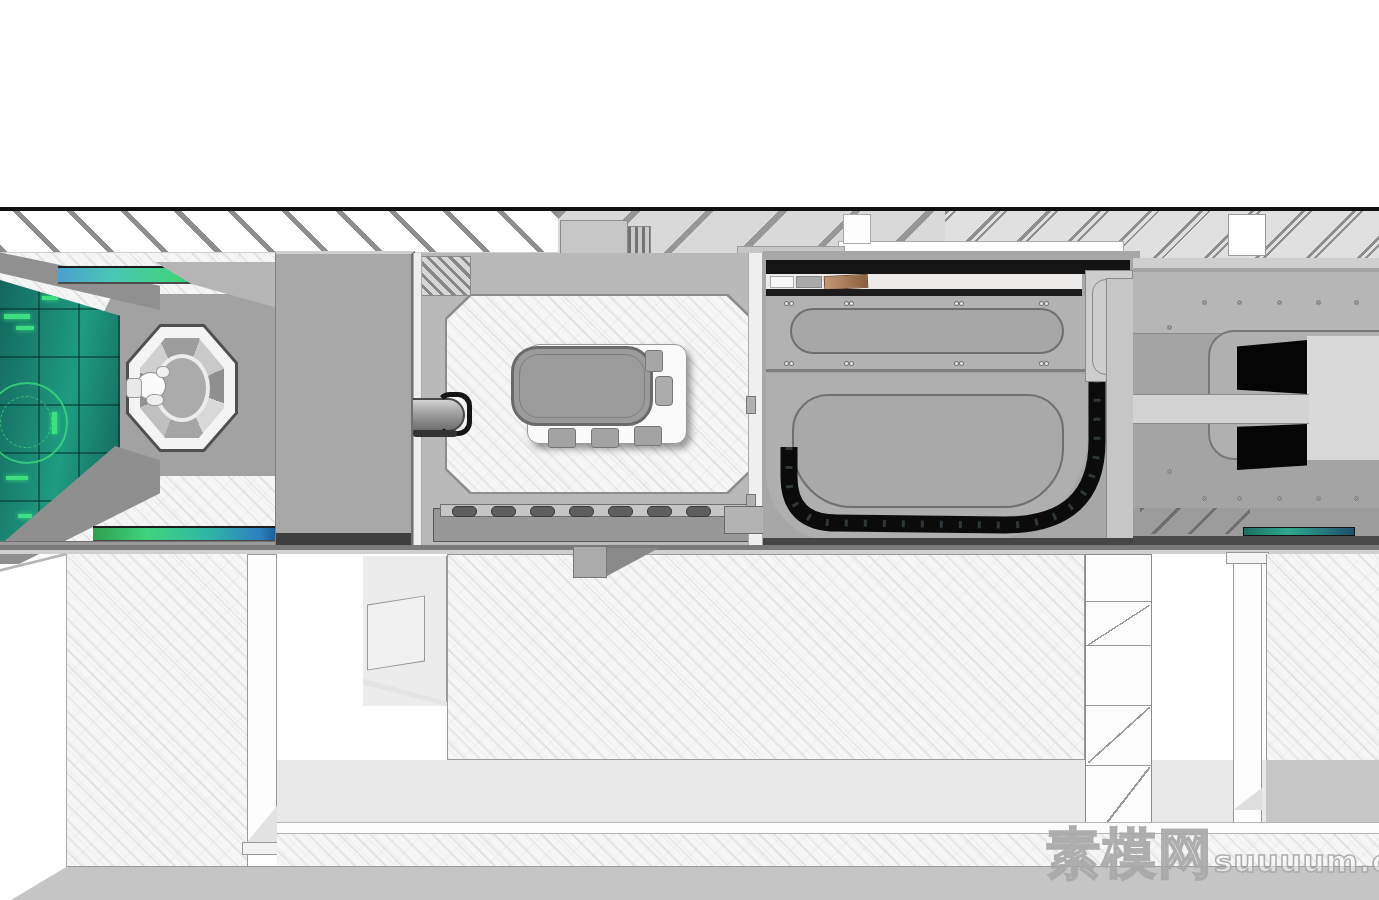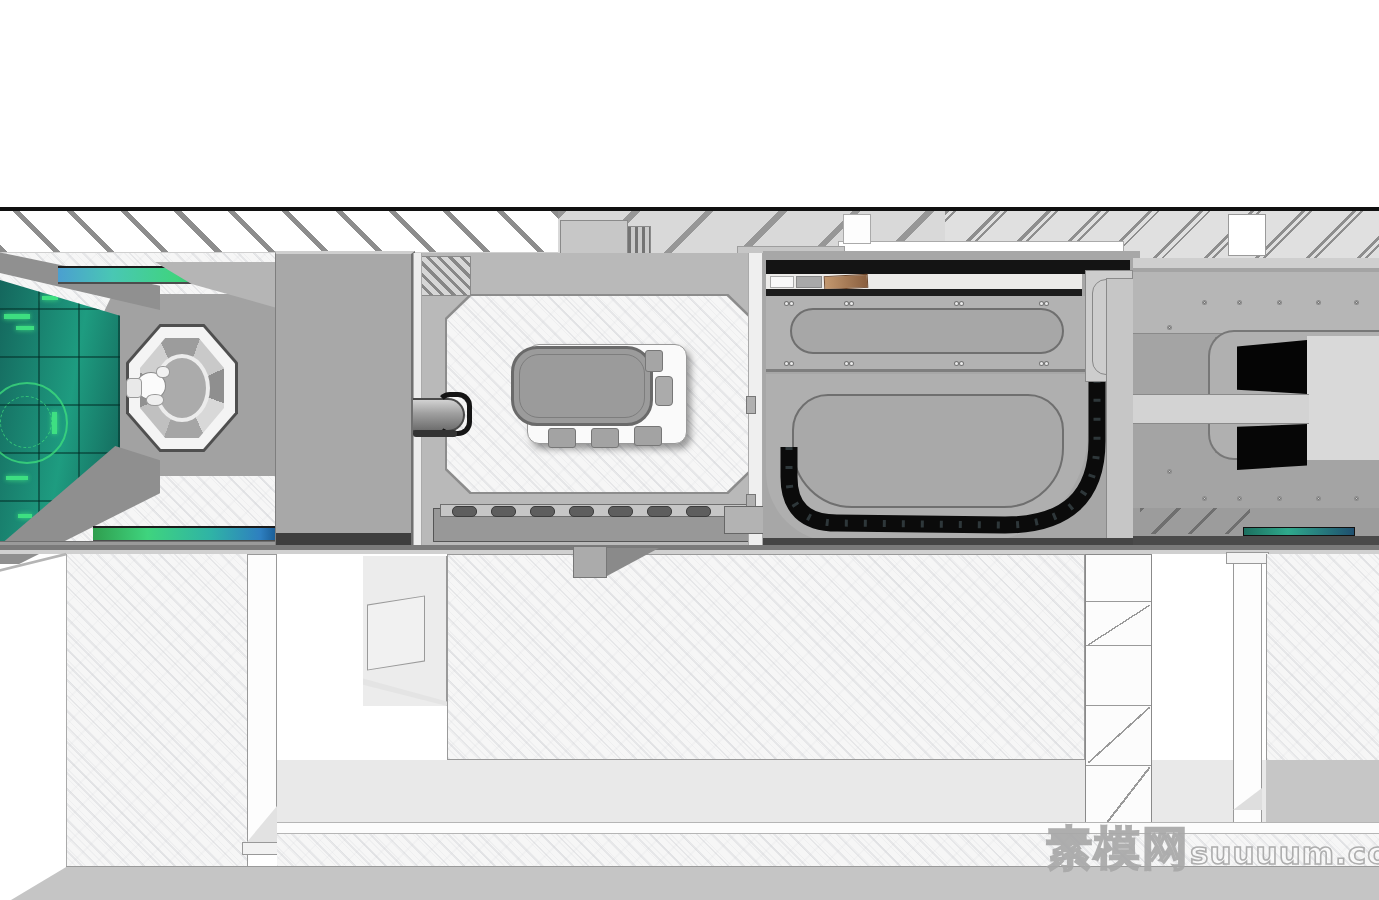--- a/index.html
+++ b/index.html
@@ -15,21 +15,21 @@
   }
   .dot{position:absolute;width:3px;height:3px;border-radius:50%;background:#efefef;box-shadow:0 0 0 1px #707070 inset, 0 0 0 1px #8d8d8d;}
   .dot2{position:absolute;width:8px;height:3px;}
   .dot2::before,.dot2::after{content:"";position:absolute;top:0;width:3px;height:3px;border-radius:50%;background:#e9e9e9;box-shadow:0 0 0 1px #777;}
   .dot2::before{left:0}.dot2::after{right:0}
   .glowbar{position:absolute;background:var(--screen_glow_green,#42e983);box-shadow:0 0 5px var(--screen_glow_green,#42e983);opacity:.9;}
   .benchslots{display:flex;gap:14px;}
   .benchslots span{display:block;width:23px;height:9px;background:#5e5e5e;border:1px solid #3c3c3c;border-radius:5px;}
   .towerline{position:absolute;left:0;width:100%;height:1px;background:#9a9a9a;}
   .watermark{display:flex;align-items:baseline;opacity:.92;white-space:nowrap;}
-  .watermark .zh{font-size:46px;font-weight:bold;letter-spacing:2px;color:rgba(252,252,252,.55);-webkit-text-stroke:2px var(--watermark_stroke,#a8a8a8);}
+  .watermark .zh{font-size:54px;font-weight:bold;letter-spacing:2px;color:rgba(252,252,252,.55);-webkit-text-stroke:2px var(--watermark_stroke,#a8a8a8);}
   .watermark .en{font-size:31px;font-weight:bold;color:rgba(252,252,252,.55);-webkit-text-stroke:1.6px var(--watermark_stroke,#a8a8a8);letter-spacing:1px;}
 </style>
 </head>
 <body>
 
 <div class="scene">
 
   <div class="abs" style="left:0;top:207px;width:1379px;height:4px;background:var(--line_black,#101010);"></div>
 
   <div class="abs" style="left:0;top:211px;width:562px;height:41px;background:

